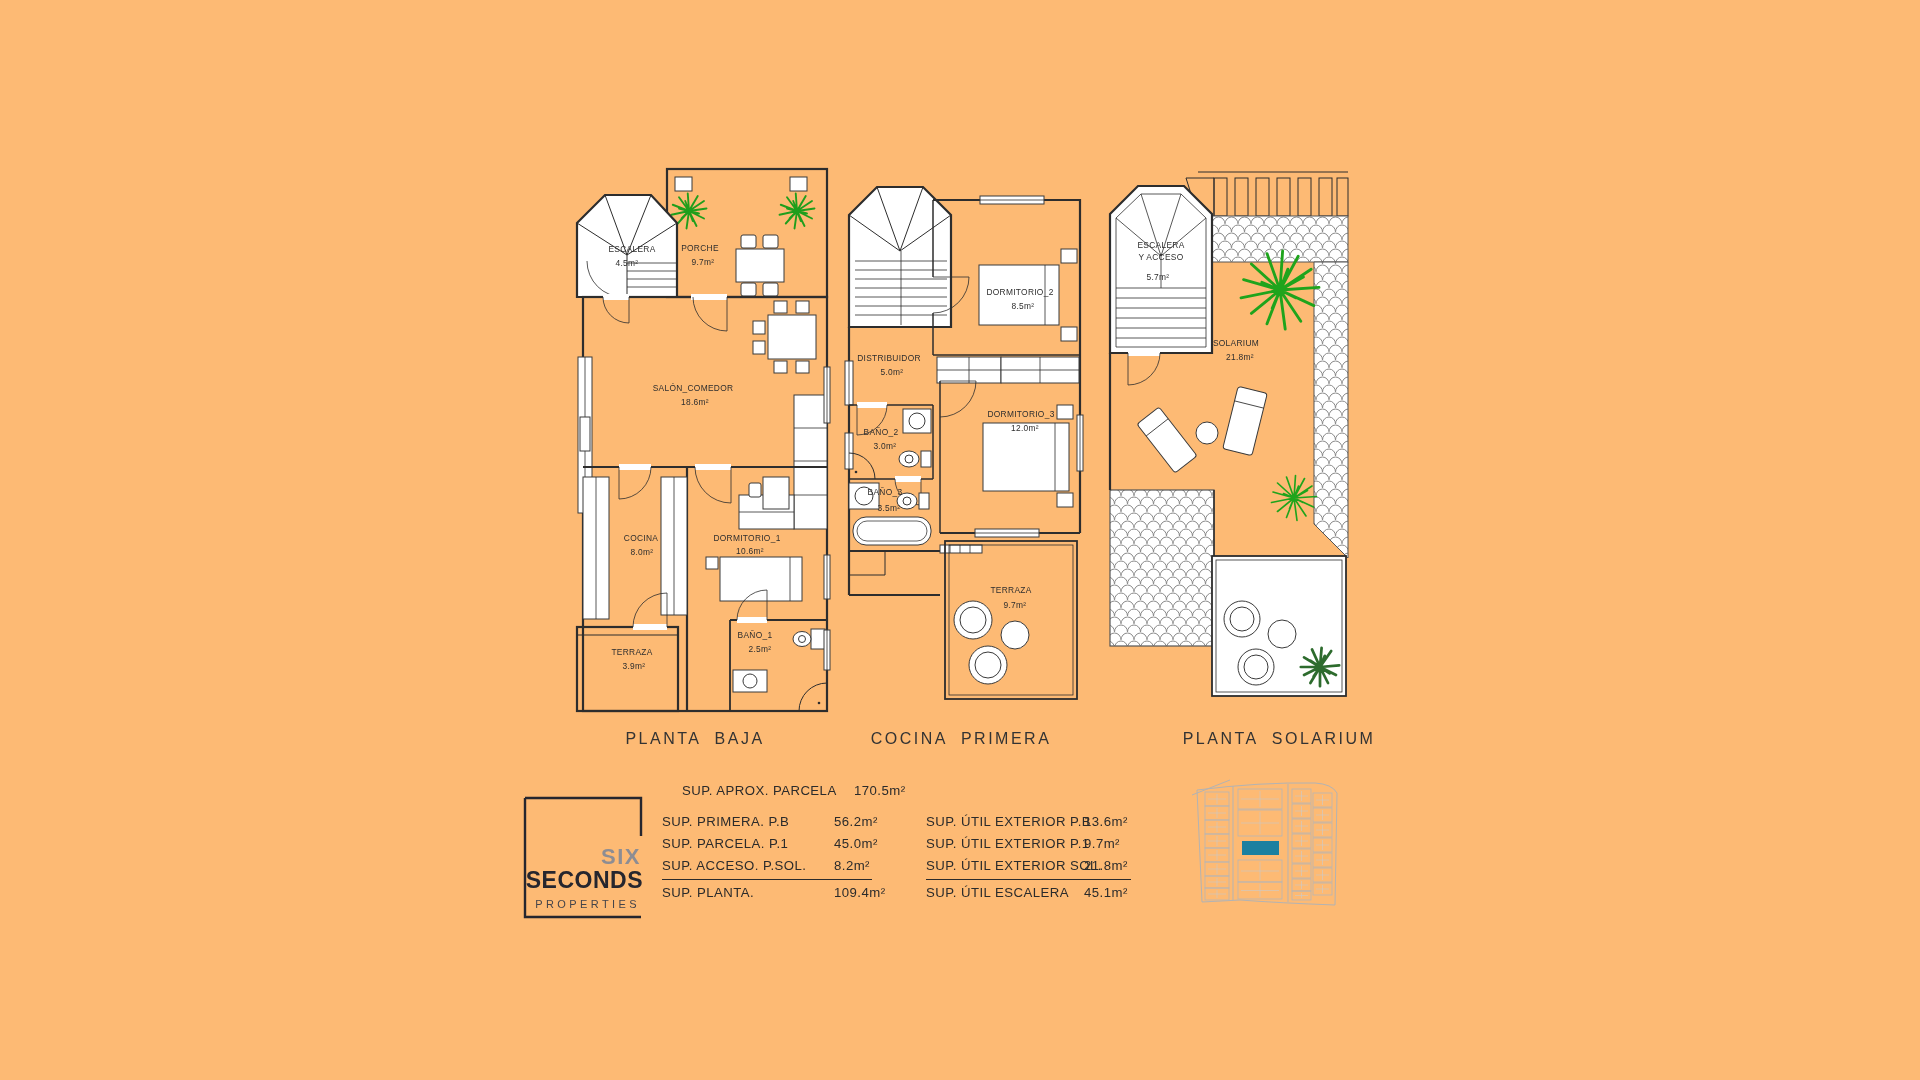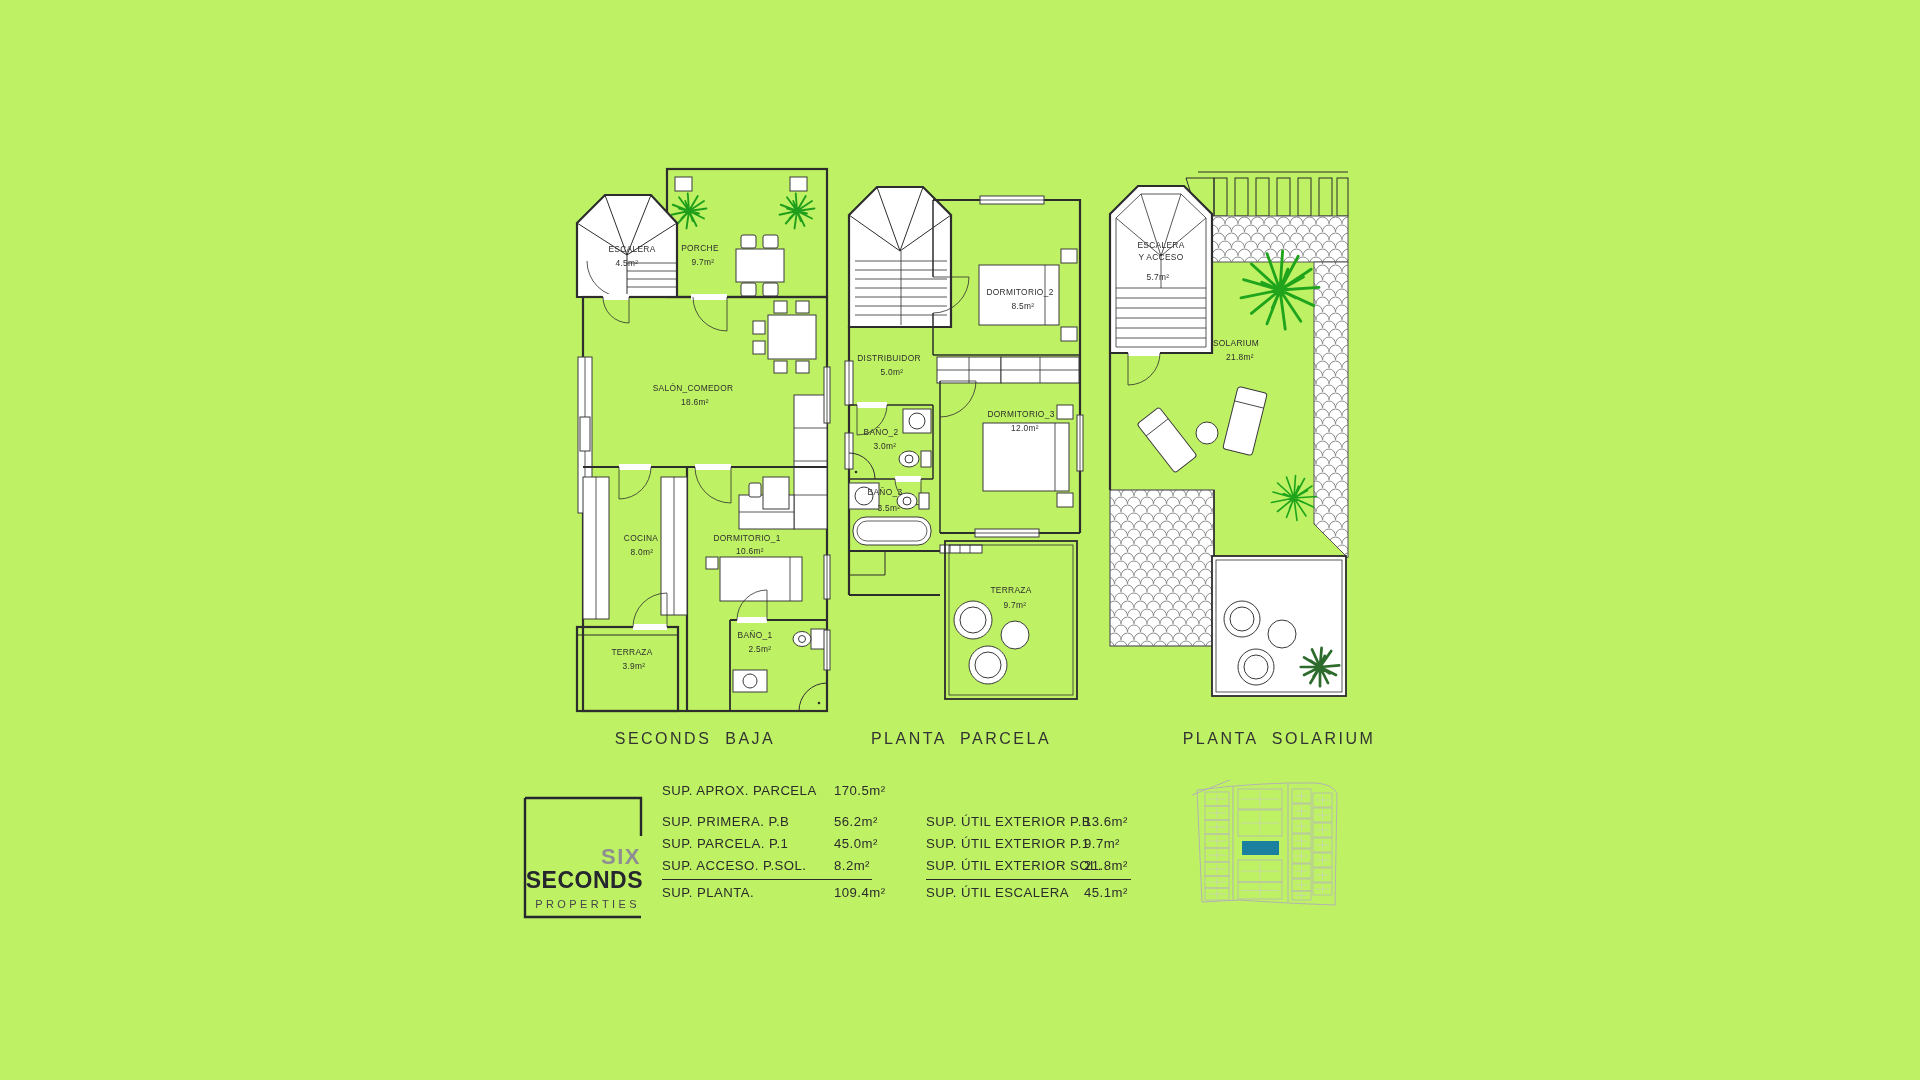--- a/index.html
+++ b/index.html
@@ -1,16 +1,16 @@
 <!DOCTYPE html>
 <html><head>
 <meta charset="utf-8">
 <style>
   html,body{margin:0;padding:0;background:#fff;}
-  #canvas{position:relative;width:1920px;height:1080px;background:#bef264;overflow:hidden;
+  #canvas{position:relative;width:1920px;height:1080px;background:#fdba74;overflow:hidden;
           font-family:"Liberation Sans",sans-serif;}
   .abs{position:absolute;}
   svg{overflow:visible;}
   
   .w2{stroke:#2d2d2d;stroke-width:2.2;fill:none;}
   .w18{stroke:#2d2d2d;stroke-width:1.8;fill:none;}
   .w15{stroke:#2d2d2d;stroke-width:1.5;fill:none;}
   .w1{stroke:#2d2d2d;stroke-width:1;fill:none;}
   .thin{stroke:#2d2d2d;stroke-width:0.8;fill:none;}
   .f{fill:#ffffff;stroke:#3a3a3a;stroke-width:1;}
@@ -18,21 +18,21 @@
   .gap{fill:#ffffff;stroke:none;}
   .wf{fill:#ffffff;}
   text.rl,text.ra{font-family:"Liberation Sans",sans-serif;font-size:8.4px;fill:#2e2e2e;
      text-anchor:middle;letter-spacing:0.3px;}
   
   .caption{position:absolute;top:730px;width:210px;text-align:center;font-size:16px;
      color:#333;letter-spacing:2.5px;word-spacing:7px;white-space:nowrap;}
   
   .areas{position:absolute;font-size:13.2px;color:#2b2b2b;letter-spacing:0.45px;}
   .arow{display:flex;line-height:22px;white-space:nowrap;}
-  .arow.parcela{margin-bottom:9px;}
+  .arow.parcela{margin-bottom:9px;margin-left:20px;}
   .areas-left .alabel{width:172px;}
   .areas-right .alabel{width:158px;}
   .aline{border-top:1.6px solid #2b2b2b;margin:2px 0 2px 0;}
   .areas-left .aline{width:210px;}
   .areas-right .aline{width:205px;}
   
   text.lgx{font-family:"Liberation Sans",sans-serif;font-size:22px;font-weight:bold;
      fill:#8d8d93;text-anchor:end;letter-spacing:1.5px;}
   text.lgs{font-family:"Liberation Sans",sans-serif;font-size:23px;font-weight:bold;
      fill:#26262e;text-anchor:end;letter-spacing:0.5px;}
@@ -364,22 +364,22 @@
     <circle cx="174" cy="466" r="14" class="f"></circle>
     <use href="#gPlantDark" transform="translate(212,499) scale(1.6)"></use>
 
     <text class="rl" x="53" y="80">ESCALERA</text>
     <text class="rl" x="53" y="92">Y ACCESO</text>
     <text class="ra" x="50" y="112">5.7m²</text>
     <text class="rl" x="128" y="178">SOLARIUM</text>
     <text class="ra" x="132" y="192">21.8m²</text>
   </svg>
 
-  <div class="caption" style="left:590px">SECONDS BAJA</div>
-  <div class="caption" style="left:856px">PLANTA PARCELA</div>
+  <div class="caption" style="left:590px">PLANTA BAJA</div>
+  <div class="caption" style="left:856px">COCINA PRIMERA</div>
   <div class="caption" style="left:1174px">PLANTA SOLARIUM</div>
 
   <svg class="abs" style="left:523px;top:796px" width="126" height="124" viewBox="0 0 126 124">
     <path d="M2,2 H118 V40 M2,2 V121 H118" stroke="#26262e" stroke-width="2.4" fill="none"></path>
     <text x="118" y="68" class="lgx">SIX</text>
     <text x="120" y="92" class="lgs">SECONDS</text>
     <text x="117" y="112" class="lgp">PROPERTIES</text>
   </svg>
 
   <div class="areas areas-left abs" style="left:662px;top:780px">

